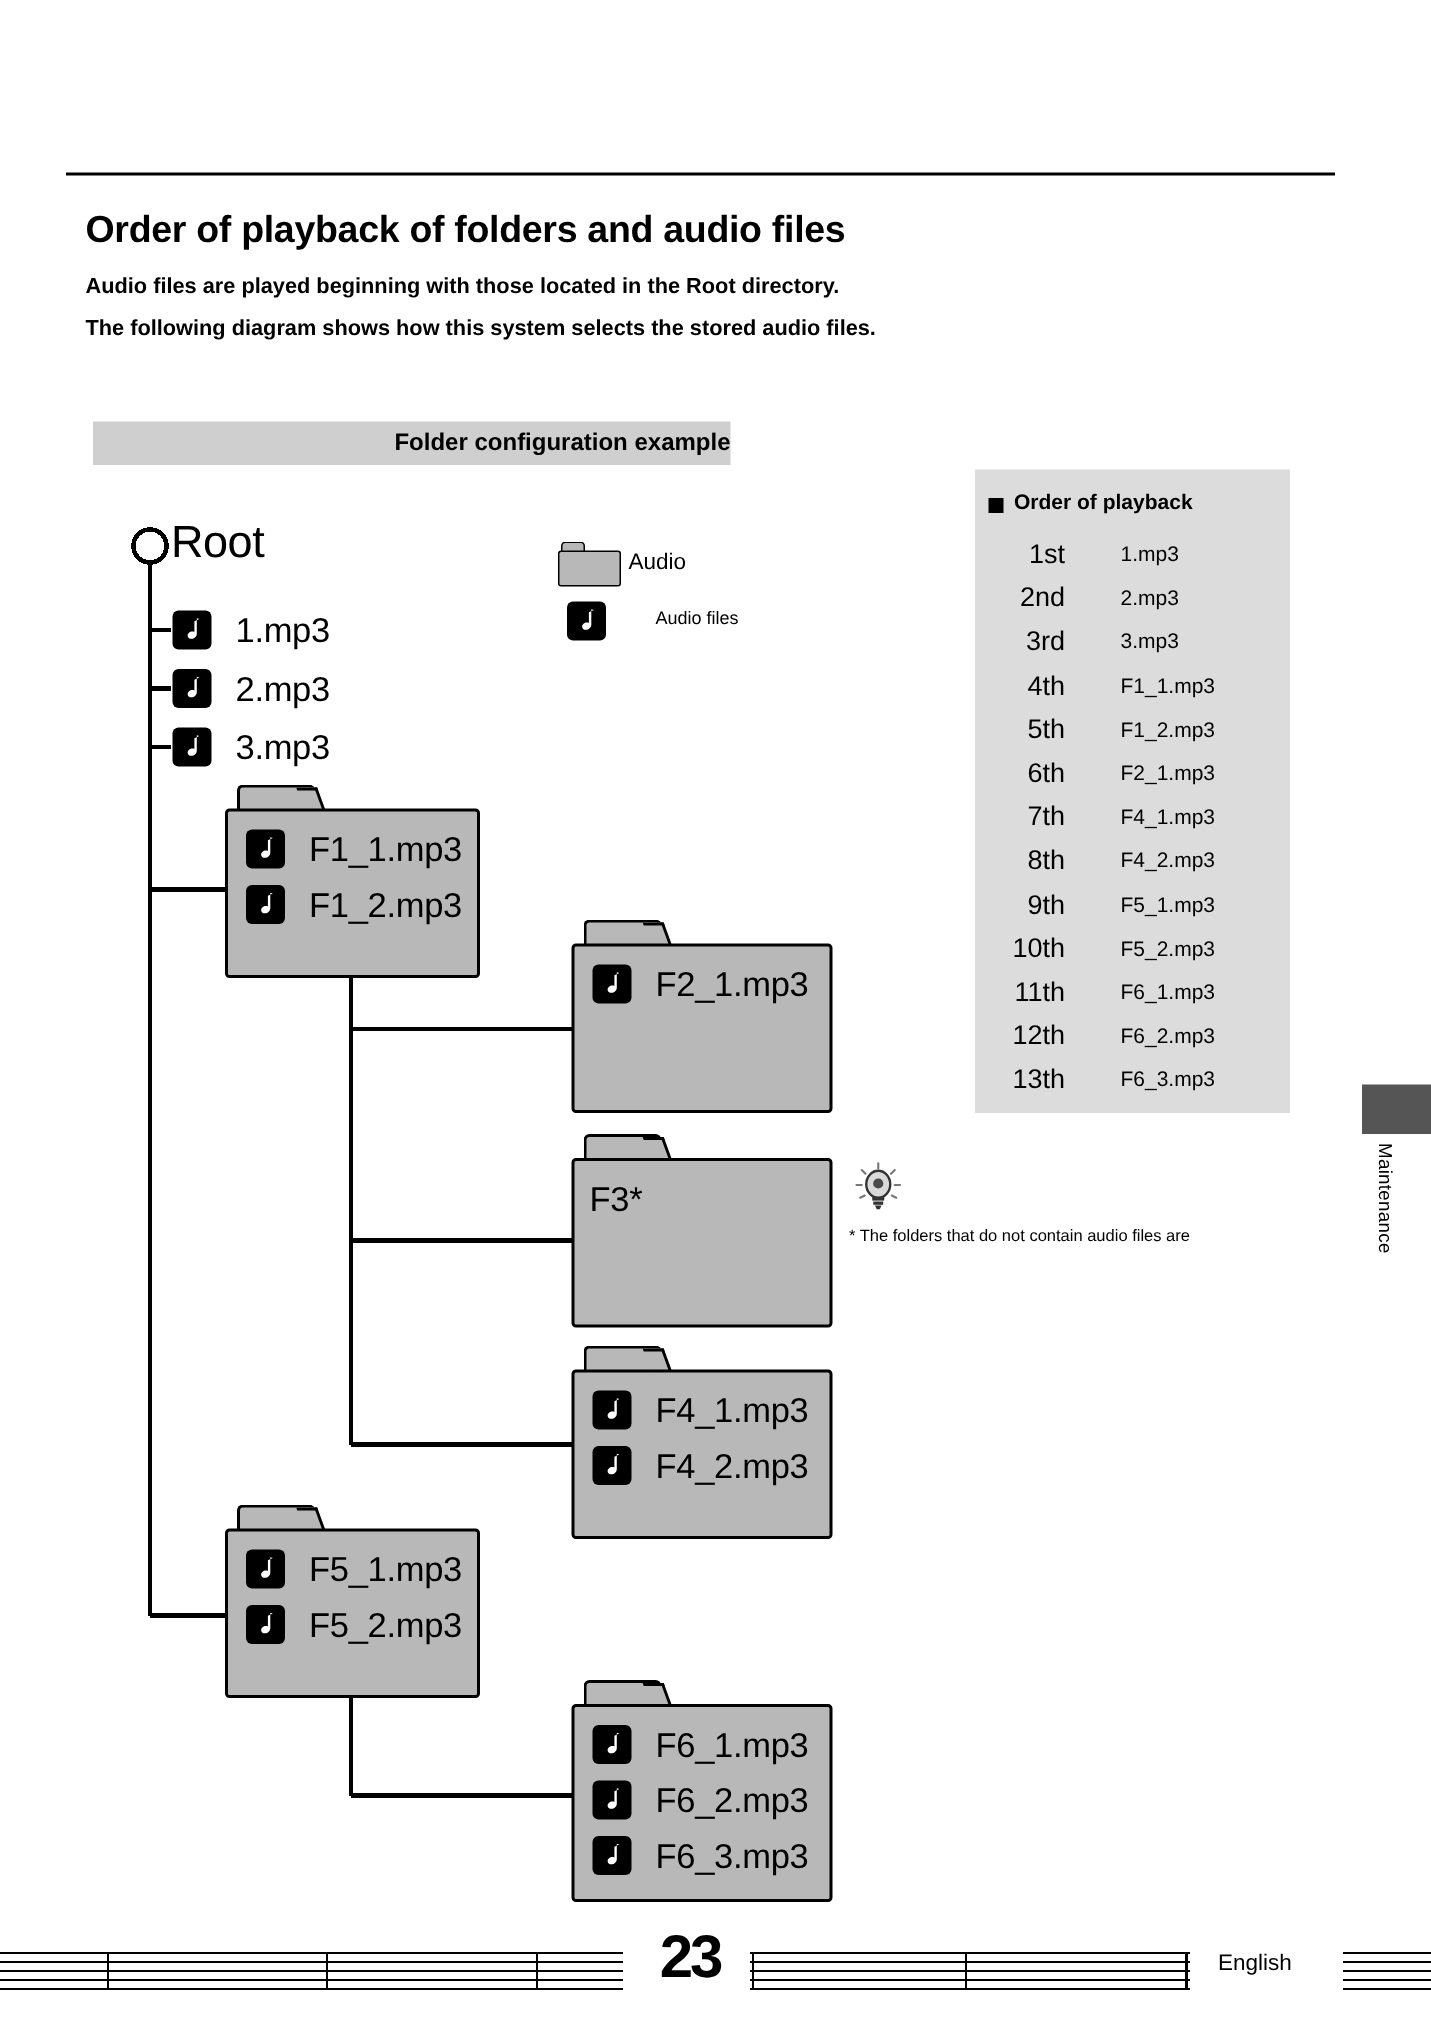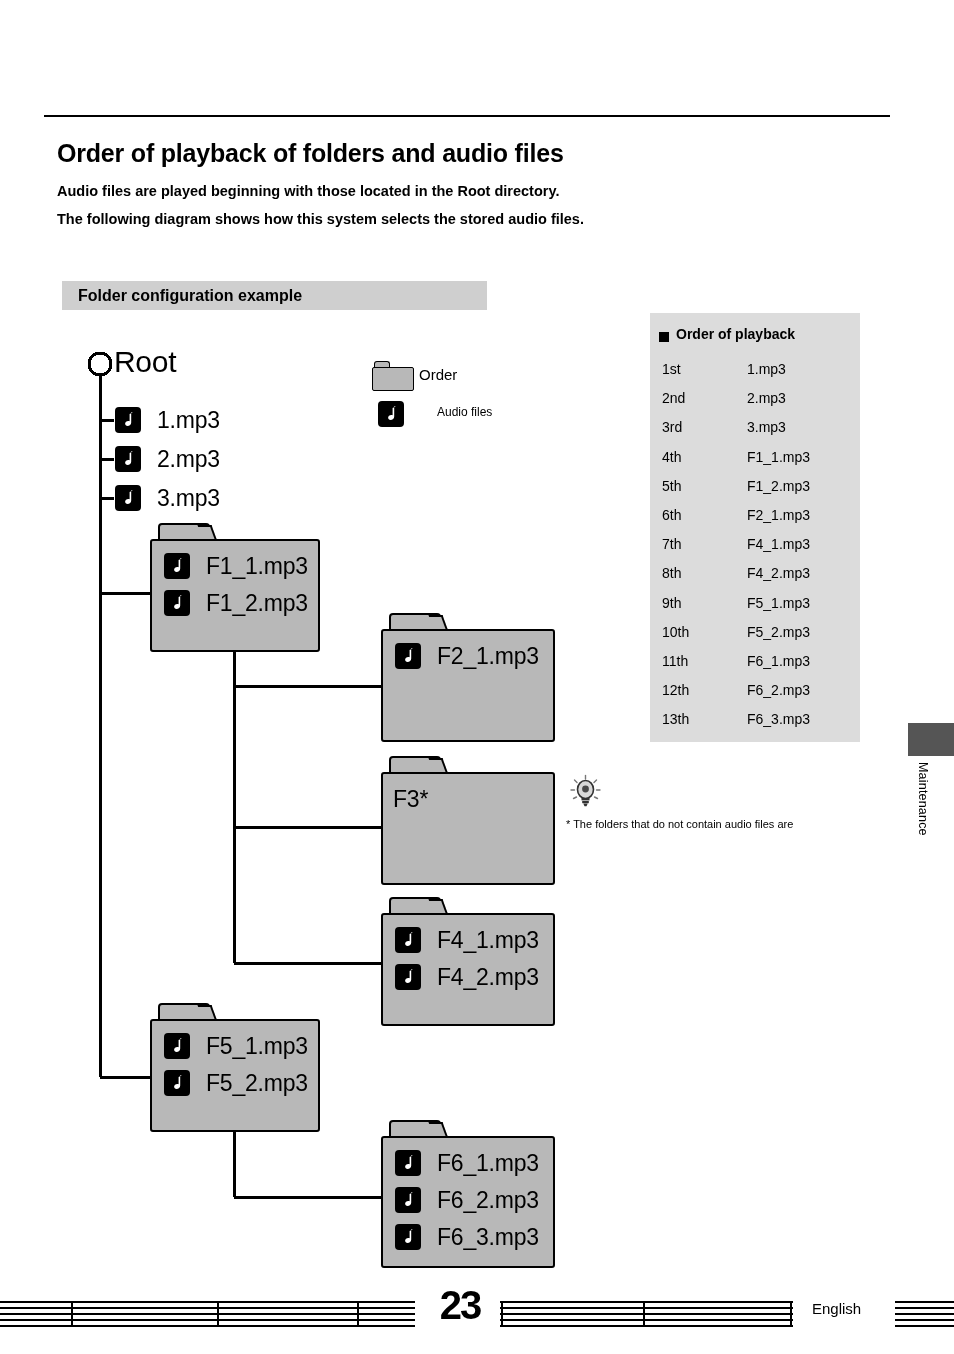--- a/index.html
+++ b/index.html
@@ -57,26 +57,26 @@
   .banner {
     position: absolute;
     left: 62px;
     top: 281px;
     width: 425px;
     height: 29px;
     background: #cfcfcf;
   }
   .banner-label {
     position: absolute;
-    left: 16px;
+    left: 0;
     top: 0;
     width: 425px;
     height: 29px;
     line-height: 29px;
-    text-align: left;
+    text-align: right;
     font-size: 16px;
     font-weight: bold;
   }
 
   
   .diagram {
     position: absolute;
     left: 0;
     top: 0;
     width: 954px;
@@ -268,22 +268,22 @@
     width: 210px;
   }
   .order-row {
     position: relative;
     height: 29.2px;
   }
   .order-row .rank {
     position: absolute;
     left: 12px;
     width: 48px;
-    text-align: left;
-    font-size: 14px;
+    text-align: right;
+    font-size: 18px;
     line-height: 29.2px;
   }
   .order-row .fileref {
     position: absolute;
     left: 97px;
     font-size: 14px;
     line-height: 29.2px;
     white-space: nowrap;
   }
 
@@ -422,21 +422,21 @@
         <path d="M16.2 5.2 L16.2 15.4 C16.2 17.6 14.5 18.9 12.6 18.9 C11.1 18.9 10.1 18.0 10.1 16.8 C10.1 15.3 11.5 14.0 13.3 14.0 C13.8 14.0 14.3 14.1 14.6 14.3 L14.6 7.1 L17.9 5.6 Z" fill="#fff"></path>
       </svg>
   </span>
   <span class="fname">3.mp3</span>
 </div>
 
 <div class="legend-folder-icon">
   <div class="ltab"></div>
   <div class="lbody"></div>
 </div>
-<div class="legend-folder-label">Order</div>
+<div class="legend-folder-label">Audio</div>
 <div class="legend-audio-icon">
   <svg width="26" height="26" viewBox="0 0 26 26">
       <path d="M16.2 5.2 L16.2 15.4 C16.2 17.6 14.5 18.9 12.6 18.9 C11.1 18.9 10.1 18.0 10.1 16.8 C10.1 15.3 11.5 14.0 13.3 14.0 C13.8 14.0 14.3 14.1 14.6 14.3 L14.6 7.1 L17.9 5.6 Z" fill="#fff"></path>
     </svg>
 </div>
 <div class="legend-audio-label">Audio files</div>
 
 <div class="folder" style="left:150px; top:523px; width:170px; height:129px;">
   <div class="tab"></div>
   <div class="body" style="width:170px; height:113px;"></div>

